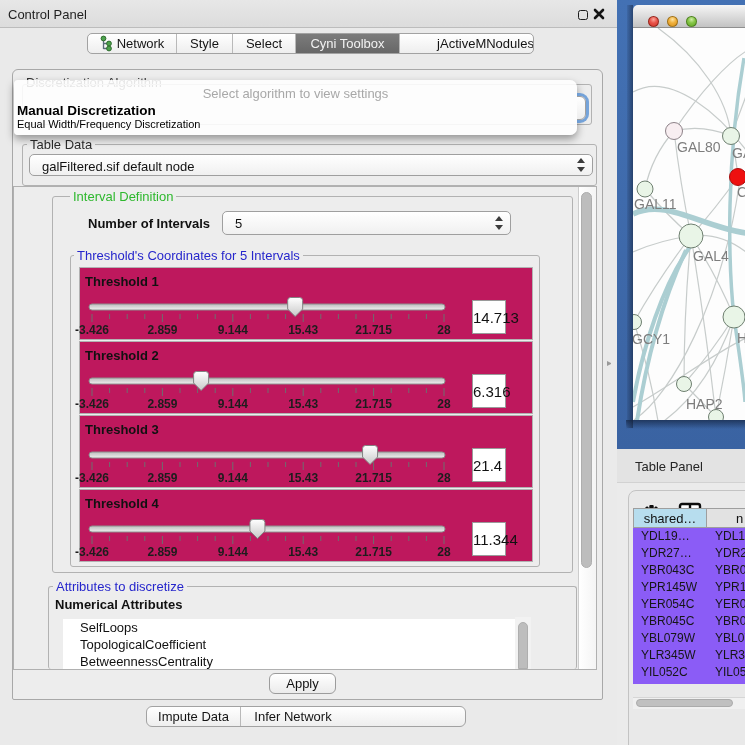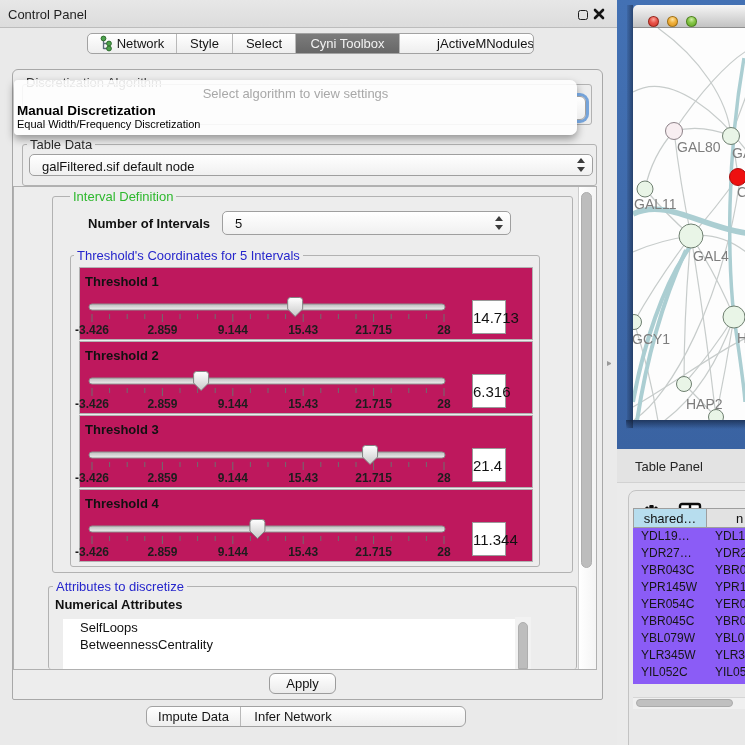--- a/index.html
+++ b/index.html
@@ -348,20 +348,21 @@
       </svg>
       <div class="tfield">11.344</div>
     </div>
   </div>
 
 <div class="abs grp" style="left:48px; top:586px; width:529px; height:83px; border-bottom:none;"></div>
 <div class="abs grpt" style="left:53px; top:580px; color:#2626cc;">Attributes to discretize</div>
 <label class="abs b" style="left:55px; top:597px;">Numerical Attributes</label>
 <div class="abs" id="nlist">
   <div>SelfLoops</div>
+  <div>TopologicalCoefficient</div>
   <div>BetweennessCentrality</div>
 </div>
 <div class="abs" id="nlsb"></div>
 <div class="abs" id="nlsbthumb"></div>
 
 <div class="abs" id="apply">Apply</div>
 
 <div class="abs" id="btabs">
   <div class="btab" style="width:94px;">Impute Data</div>
   <div class="btab" style="width:104px;">Infer Network</div>

